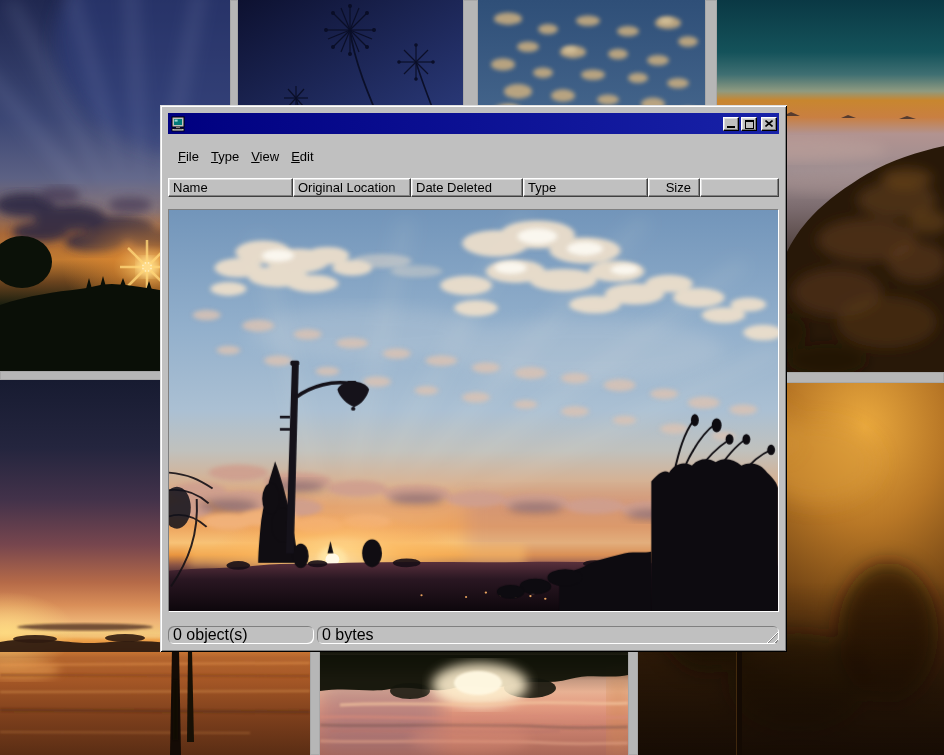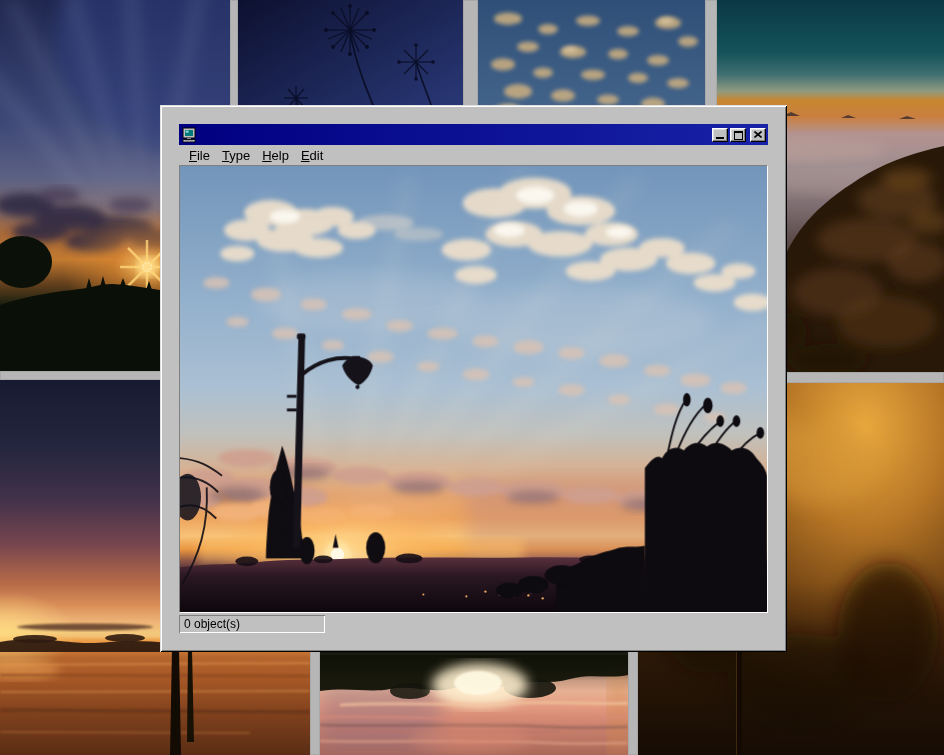--- a/index.html
+++ b/index.html
@@ -26,22 +26,22 @@
   #tileF{left:320px;top:383px;width:308px;height:372px;}
   #stripFG{left:628px;top:383px;width:10px;height:372px;}
   #tileG{left:638px;top:383px;width:306px;height:372px;}
 
   
   .win{
     position:absolute;left:160px;top:105px;width:627px;height:547px;
     background:#c0c0c0;z-index:10;
     box-shadow: inset 1px 1px 0 #dfdfdf, inset -1px -1px 0 #000,
                 inset 2px 2px 0 #fff, inset -2px -2px 0 #808080;
-    padding:19px;box-sizing:border-box;
-    display:flex;flex-direction:column;
+    padding:8px;box-sizing:border-box;
+    display:flex;flex-direction:column;gap:12px;
   }
   .titlebar{
     height:21px;flex:0 0 21px;display:flex;align-items:center;
     background:linear-gradient(90deg,#000080,#1822a8);
     padding:0 2px;margin-bottom:1px;
   }
   .sysicon{width:16px;height:16px;margin-right:3px;display:inline-block;cursor:default;}
   .title{color:#fff;font-size:13px;font-weight:bold;flex:1;white-space:nowrap;overflow:hidden;}
   .tb-btns{display:flex;align-items:center;}
   .tbb{
@@ -74,22 +74,22 @@
     flex:1;position:relative;overflow:hidden;
     border:1px solid;border-color:#808080 #fff #fff #808080;
     background:#000;
   }
   .content svg{position:absolute;inset:0;width:100%;height:100%;display:block;}
   .statusbar{
     height:20px;flex:0 0 20px;display:flex;gap:3px;padding-top:2px;box-sizing:border-box;
   }
   .sp{
     box-shadow:inset 1px 1px 0 #808080, inset -1px -1px 0 #fff;
-    font-size:12px;color:#000;display:flex;align-items:center;
-    padding:0 5px;box-sizing:border-box;white-space:nowrap;overflow:hidden;
+    font-size:16px;color:#000;display:flex;align-items:center;
+    padding:0 5px;box-sizing:border-box;white-space:nowrap;overflow:hidden;border-radius:6px;
   }
   .sp1{width:146px;flex:0 0 146px;}
   .sp2{flex:1;position:relative;}
   .grip{
     position:absolute;right:1px;bottom:1px;width:13px;height:13px;
     background:repeating-linear-gradient(135deg,#ffffff 0 1px,#808080 1px 2px,rgba(0,0,0,0) 2px 5px);
     clip-path:polygon(100% 0,100% 100%,0 100%);cursor:nwse-resize;
   }
 </style>
 </head>
@@ -499,24 +499,32 @@
           <line x1="0.5" y1="0.5" x2="7.5" y2="6.5" stroke="#000" stroke-width="1.6"></line>
           <line x1="7.5" y1="0.5" x2="0.5" y2="6.5" stroke="#000" stroke-width="1.6"></line>
         </svg>
       </button>
     </span>
   </div>
 
   <div class="menubar">
     <span class="menu-item">File</span>
     <span class="menu-item">Type</span>
-    <span class="menu-item">Help</span>
+    <span class="menu-item">View</span>
     <span class="menu-item">Edit</span>
   </div>
 
+  <div class="colheaders">
+    <div class="col" style="width:125px">Name</div>
+    <div class="col" style="width:118px">Original Location</div>
+    <div class="col" style="width:112px">Date Deleted</div>
+    <div class="col" style="width:125px">Type</div>
+    <div class="col size" style="width:52px">Size</div>
+    <div class="col" style="flex:1"></div>
+  </div>
 
   <div class="content">
     <svg viewBox="0 0 615 458" preserveAspectRatio="none">
       <defs>
         <linearGradient id="pSky" x1="0" y1="0" x2="0" y2="1">
           <stop offset="0" stop-color="#7295ba"></stop>
             <stop offset=".30" stop-color="#93b0cc"></stop>
           <stop offset=".50" stop-color="#abc0d3"></stop>
             <stop offset=".60" stop-color="#c0c1bd"></stop>
           <stop offset=".68" stop-color="#d6b192"></stop>
@@ -739,14 +747,18 @@
           <ellipse cx="370" cy="430" rx="16" ry="9"></ellipse>
         <ellipse cx="345" cy="436" rx="14" ry="8"></ellipse>
       </g>
     </svg>
   </div>
 
   <div class="statusbar">
     <div class="sp sp1">
       <span>0 object(s)</span>
     </div>
+    <div class="sp sp2">
+      <span>0 bytes</span>
+      <div class="grip"></div>
+    </div>
   </div>
 </div>
 
 </body></html>

